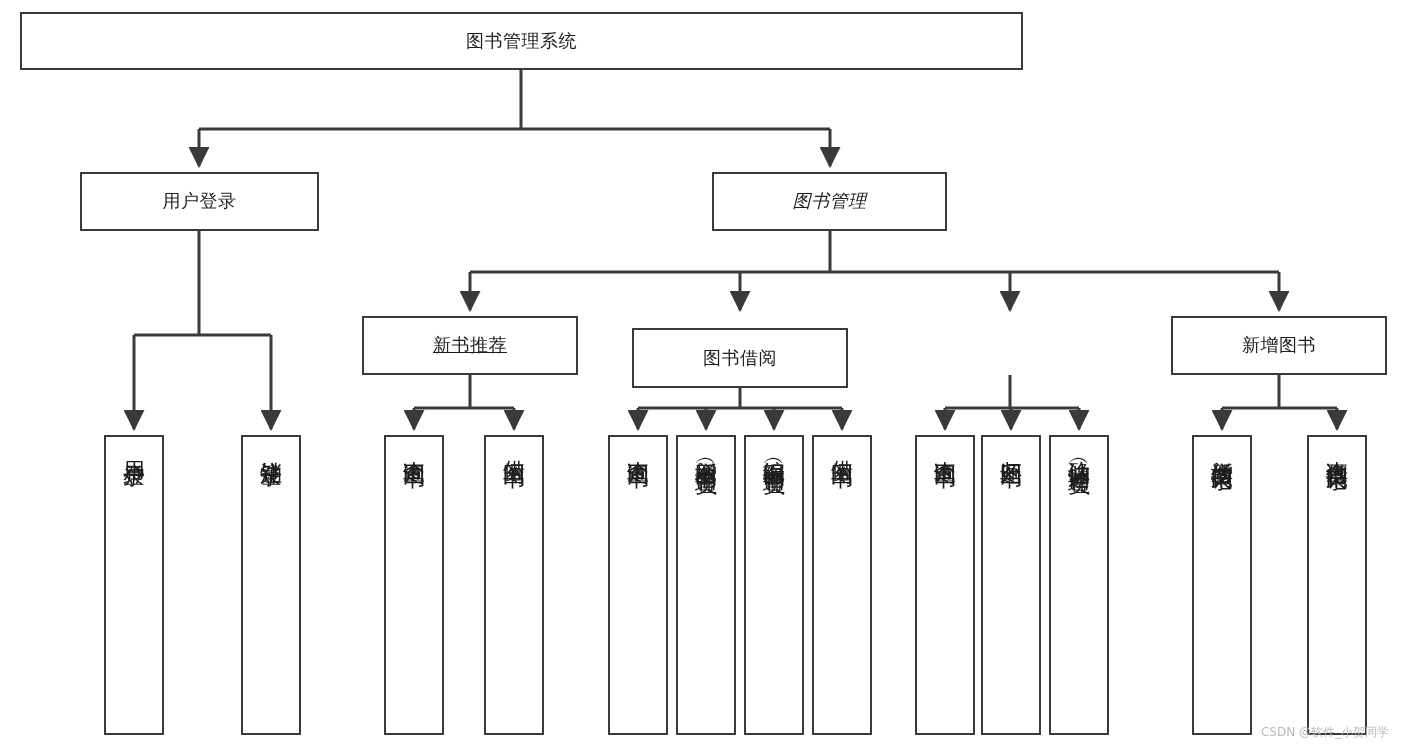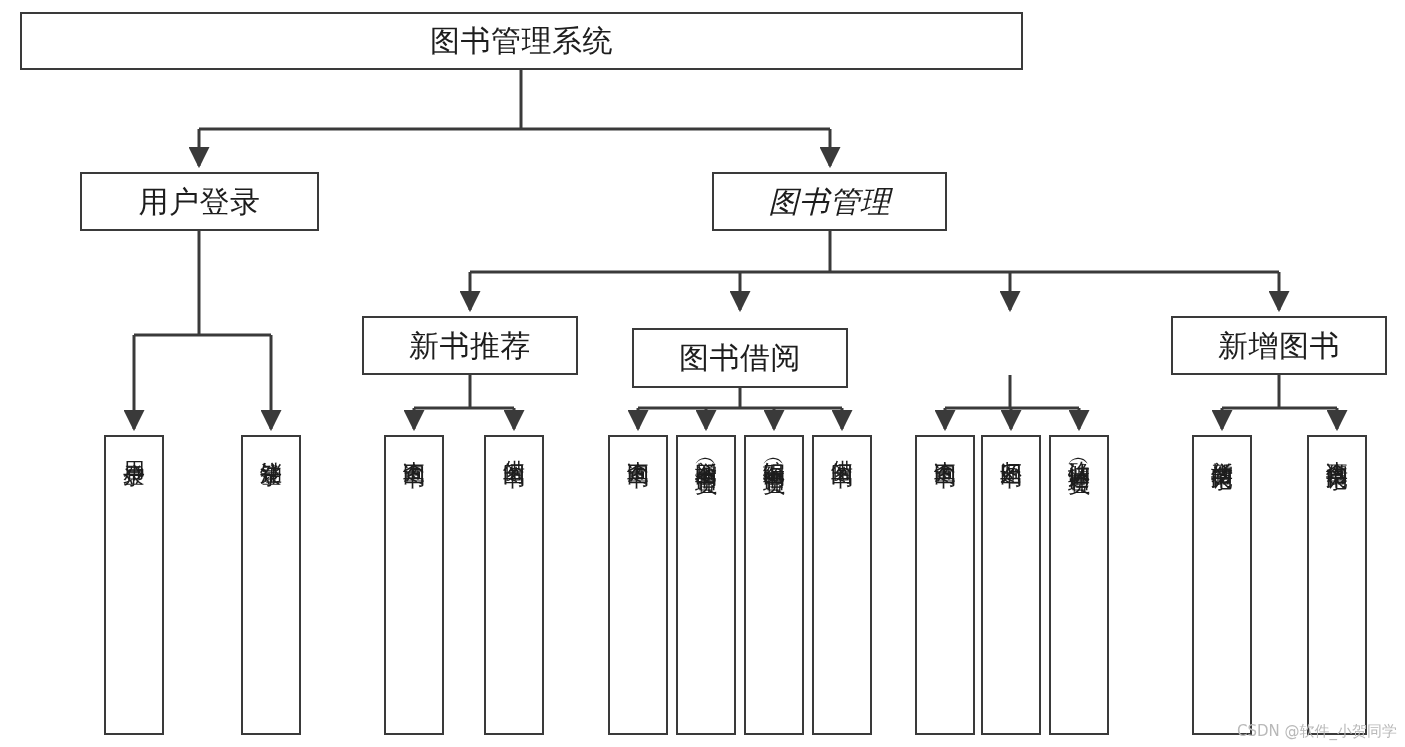--- a/index.html
+++ b/index.html
@@ -36,39 +36,39 @@
     color: #1d1d1d;
     z-index: 2;
   }
   .node .lbl {
     line-height: 1.12;
     text-align: center;
     letter-spacing: 0.5px;
     white-space: pre;
   }
   .node.horiz .lbl {
-    font-size: 30px;
+    font-size: 18px;
   }
   .node.vert {
     align-items: flex-start;
     justify-content: center;
     padding-top: 6px;
   }
   .node.vert .lbl {
     writing-mode: vertical-rl;
     text-orientation: upright;
     font-size: 22px;
     line-height: 1.28;
     letter-spacing: 2px;
   }
   #watermark {
     position: absolute;
-    right: 8px;
+    right: 16px;
     bottom: 6px;
-    font-size: 15px;
+    font-size: 12px;
     color: #b9b9b9;
     z-index: 5;
     white-space: nowrap;
     font-family: "DejaVu Sans", "Liberation Sans", sans-serif;
   }
 </style>
 </head>
 <body>
 
 <div id="canvas">
@@ -131,21 +131,21 @@
   </div>
 
   <div class="node horiz" style="left:80px; top:172px; width:239px; height:59px;">
     <span class="lbl">用户登录</span>
   </div>
 
   <div class="node horiz" style="left:712px; top:172px; width:235px; height:59px;font-style:italic;">
     <span class="lbl">图书管理</span>
   </div>
 
-  <div class="node horiz" style="left:362px; top:316px; width:216px; height:59px;">
+  <div class="node horiz" style="left:362px; top:316px; width:216px; height:59px;text-decoration:underline;">
     <span class="lbl">新书推荐</span>
   </div>
 
   <div class="node horiz" style="left:632px; top:328px; width:216px; height:60px;">
     <span class="lbl">图书借阅</span>
   </div>
 
 
   <div class="node horiz" style="left:1171px; top:316px; width:216px; height:59px;">
     <span class="lbl">新增图书</span>

